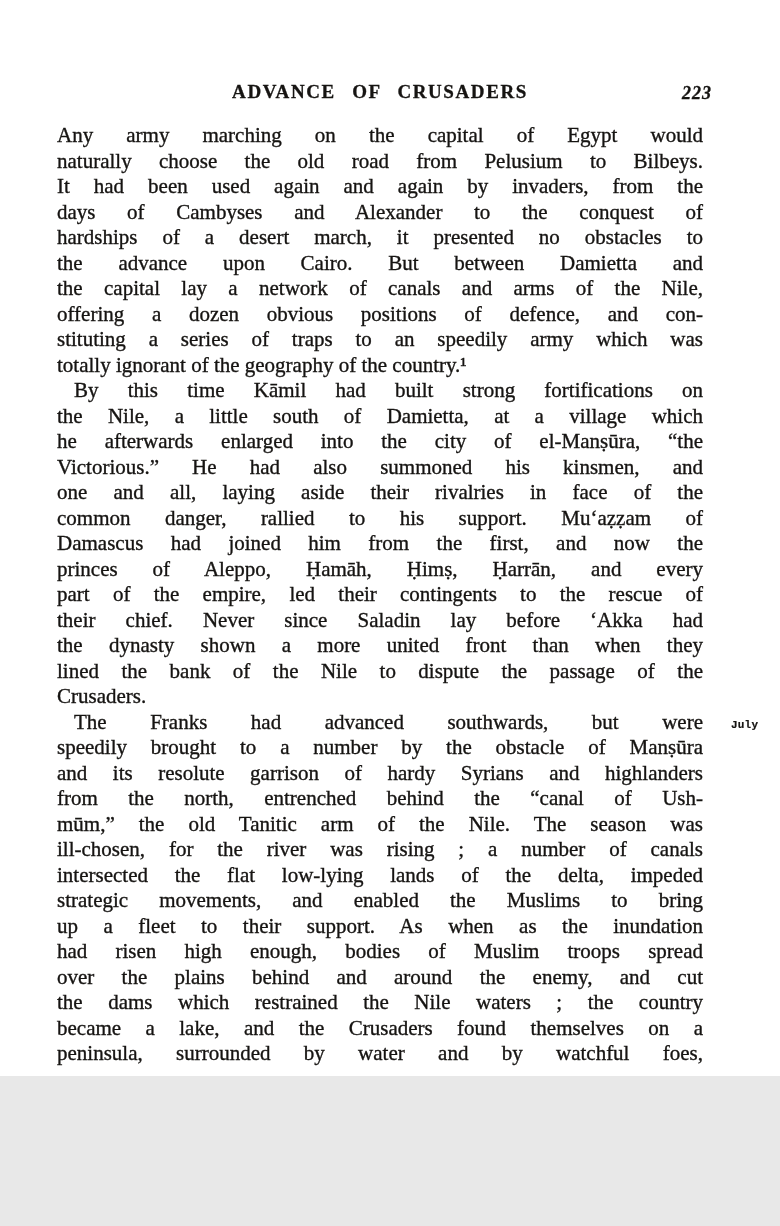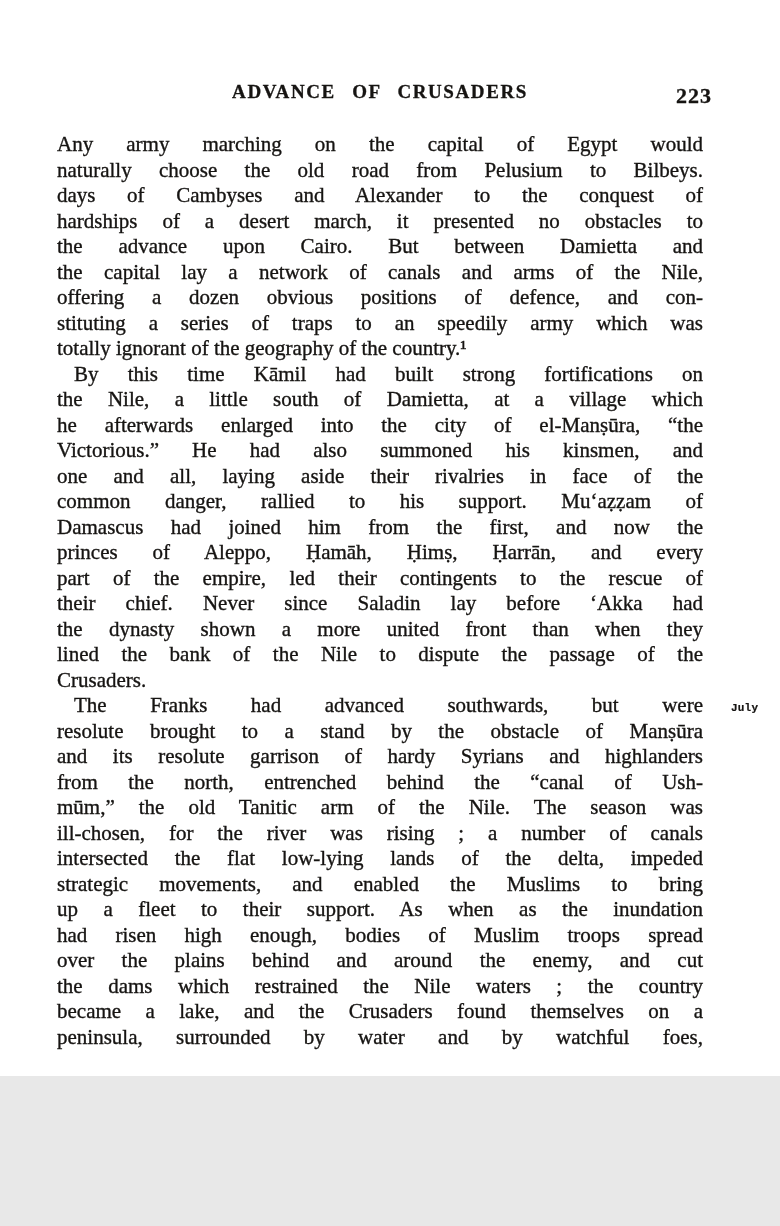--- a/index.html
+++ b/index.html
@@ -31,30 +31,31 @@
     line-height: 20px;
     letter-spacing: 1.6px;
     word-spacing: 10px;
     -webkit-text-stroke: 0.3px currentColor;
   }
   .page-num {
     position: absolute;
     right: -9px;
     top: 1px;
     font-weight: bold;
-    font-size: 22px;
+    font-size: 18px;
     letter-spacing: 1px;
+    font-style: italic;
     -webkit-text-stroke: 0.3px currentColor;
   }
 
   
   .page-body {
     position: absolute;
     left: 57px;
-    top: 132px;
+    top: 123px;
     width: 646px;
   }
   .line {
     position: relative;
     font-size: 21px;
     line-height: 25.5px;
     text-align: justify;
     text-align-last: justify;
     -webkit-text-stroke: 0.35px currentColor;
     white-space: normal;
@@ -111,20 +112,21 @@
 <div class="page">
 
   <div class="running-head">
     <span class="head-title">ADVANCE OF CRUSADERS</span>
     <span class="page-num">223</span>
   </div>
 
   <div class="page-body">
       <div class="line">Any army marching on the capital of Egypt would</div>
       <div class="line">naturally choose the old road from Pelusium to Bilbeys.</div>
+      <div class="line">It had been used again and again by invaders, from the</div>
       <div class="line">days of Cambyses and Alexander to the conquest of</div>
       <div class="line">hardships of a desert march, it presented no obstacles to</div>
       <div class="line">the advance upon Cairo. But between Damietta and</div>
       <div class="line">the capital lay a network of canals and arms of the Nile,</div>
       <div class="line">offering a dozen obvious positions of defence, and con-</div>
       <div class="line">stituting a series of traps to an speedily army which was</div>
       <div class="line noj">totally ignorant of the geography of the country.¹</div>
       <div class="line indent">By this time Kāmil had built strong fortifications on</div>
       <div class="line">the Nile, a little south of Damietta, at a village which</div>
       <div class="line">he afterwards enlarged into the city of el-Manṣūra, “the</div>
@@ -132,21 +134,21 @@
       <div class="line">one and all, laying aside their rivalries in face of the</div>
       <div class="line">common danger, rallied to his support. Mu‘aẓẓam of</div>
       <div class="line">Damascus had joined him from the first, and now the</div>
       <div class="line">princes of Aleppo, Ḥamāh, Ḥimṣ, Ḥarrān, and every</div>
       <div class="line">part of the empire, led their contingents to the rescue of</div>
       <div class="line">their chief. Never since Saladin lay before ‘Akka had</div>
       <div class="line">the dynasty shown a more united front than when they</div>
       <div class="line">lined the bank of the Nile to dispute the passage of the</div>
       <div class="line noj">Crusaders.</div>
       <div class="line indent">The Franks had advanced southwards, but were<span class="margin-note">July</span></div>
-      <div class="line">resolute brought to a stand by the obstacle of Manṣūra</div>
+      <div class="line">speedily brought to a number by the obstacle of Manṣūra</div>
       <div class="line">and its resolute garrison of hardy Syrians and highlanders</div>
       <div class="line">from the north, entrenched behind the “canal of Ush-</div>
       <div class="line">mūm,” the old Tanitic arm of the Nile. The season was</div>
       <div class="line">ill-chosen, for the river was rising ; a number of canals</div>
       <div class="line">intersected the flat low-lying lands of the delta, impeded</div>
       <div class="line">strategic movements, and enabled the Muslims to bring</div>
       <div class="line">up a fleet to their support. As when as the inundation</div>
       <div class="line">had risen high enough, bodies of Muslim troops spread</div>
       <div class="line">over the plains behind and around the enemy, and cut</div>
       <div class="line">the dams which restrained the Nile waters ; the country</div>

